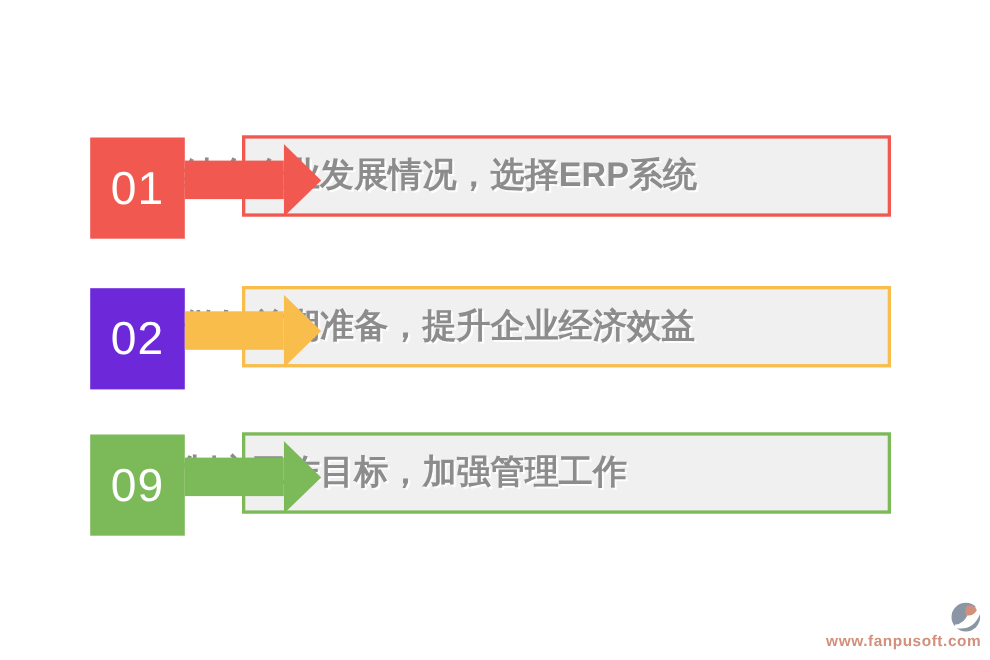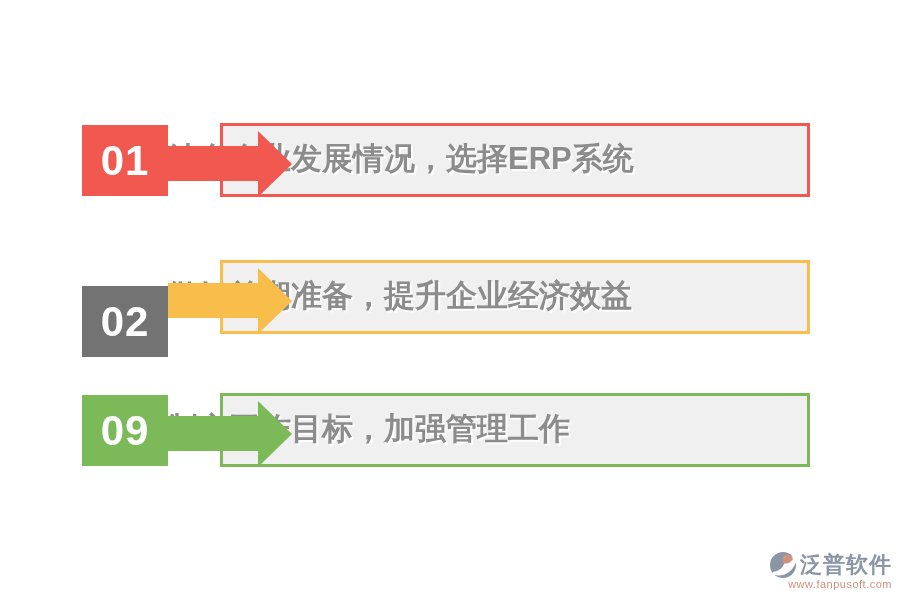--- a/index.html
+++ b/index.html
@@ -23,27 +23,27 @@
   }
   .step-row.r0 { top: 123px; }
   .step-row.r1 { top: 260px; }
   .step-row.r2 { top: 393px; }
 
   .num-square {
     position: absolute;
     left: 0;
     top: 2px;
     width: 86px;
-    height: 71px;
+    height: 92px;
     display: flex;
     align-items: center;
     justify-content: center;
     color: #ffffff;
     font-size: 42px;
-    font-weight: bold;
+    font-weight: normal;
     letter-spacing: 1px;
     z-index: 3;
     text-align: center;
   }
   .text-box {
     position: absolute;
     left: 138px;
     top: 0;
     width: 590px;
     height: 74px;
@@ -96,22 +96,22 @@
     gap: 3px;
   }
   .brand-name {
     font-size: 22px;
     font-weight: bold;
     color: var(--brand-name-color, #8a96a6);
     letter-spacing: 1px;
     line-height: 1.1;
   }
   .brand-url {
-    font-size: 11px;
-    font-weight: normal;
+    font-size: 14px;
+    font-weight: bold;
     color: var(--brand-url-color, #d2907c);
     letter-spacing: 0.5px;
     margin-top: -1px;
   }
   .brand-icon { width: 28px; height: 28px; }
 </style>
 </head>
 <body style="background: rgb(255, 255, 255);">
 
 <div class="canvas">
@@ -124,21 +124,21 @@
     </div>
     <div class="arrow-shaft" style="background: rgb(241, 88, 79);"></div>
     <svg class="arrow-head" viewBox="0 0 34 66" preserveAspectRatio="none">
       <polygon points="0,0 34,33 0,66" fill="#f1584f"></polygon>
     </svg>
   </div>
 
   <div class="step-row r1">
     <div class="text-box" style="border-color: rgb(248, 189, 75); background: rgb(240, 240, 240);"></div>
     <div class="step-text">做好前期准备，提升企业经济效益</div>
-    <div class="num-square" style="background: #737373; margin-top: 24px;">
+    <div class="num-square" style="background: #6d28d9;">
       <span>02</span>
     </div>
     <div class="arrow-shaft" style="background: rgb(248, 189, 75);"></div>
     <svg class="arrow-head" viewBox="0 0 34 66" preserveAspectRatio="none">
       <polygon points="0,0 34,33 0,66" fill="#f8bd4b"></polygon>
     </svg>
   </div>
 
   <div class="step-row r2">
     <div class="text-box" style="border-color: rgb(124, 186, 89); background: rgb(240, 240, 240);"></div>
@@ -152,18 +152,17 @@
     </svg>
   </div>
 
   <div class="brand-logo">
     <div class="brand-top">
       <svg class="brand-icon" viewBox="0 0 28 28">
         <circle cx="14" cy="14" r="13" fill="#8a96a6"></circle>
         <path d="M4 21 Q13 20 16 11 Q18 4 27 5 L27 11 Q21 27 4 24 Z" fill="#ffffff"></path>
         <path d="M15 4 Q22 2 24 8 Q20 14 14 12 Q13 7 15 4 Z" class="icon-accent" fill="#d2907c"></path>
       </svg>
-      <span class="brand-name">泛普软件</span>
     </div>
     <div class="brand-url">www.fanpusoft.com</div>
   </div>
 
 </div>
 
 </body></html>

